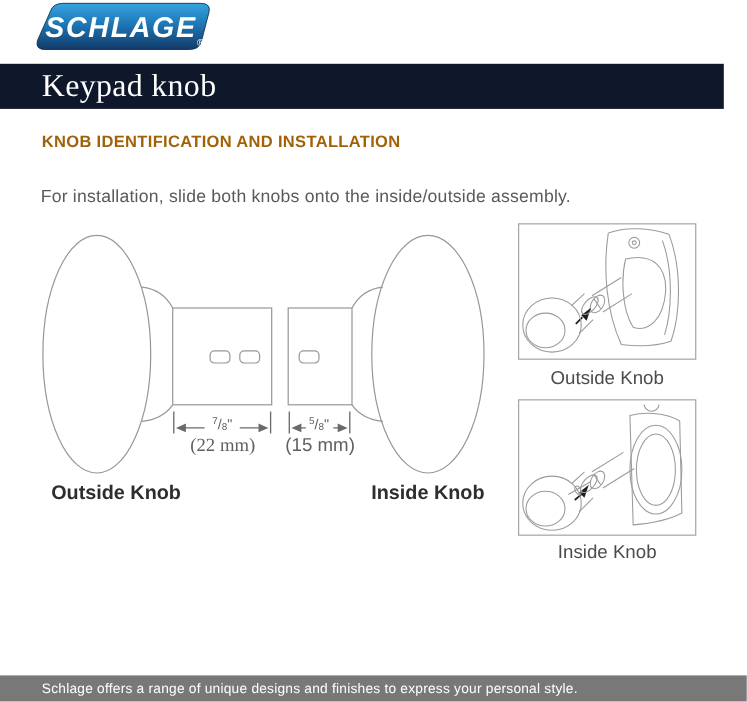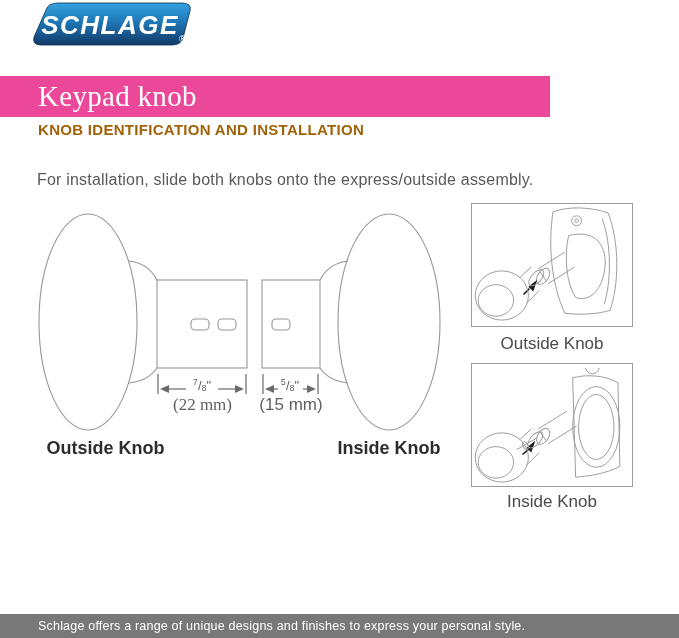--- a/index.html
+++ b/index.html
@@ -4,22 +4,22 @@
 <style>
   html,body{margin:0;padding:0;background:#fff;}
   .page{
     position:relative;width:679px;height:638px;background:#ffffff;
     font-family:"Liberation Sans", sans-serif;overflow:hidden;
   }
   
   .logo-svg{position:absolute;left:0;top:0;}
   
   .header-bar{
-    position:absolute;left:0;top:58px;width:550px;height:41px;
-    background:#ec4899;display:flex;align-items:center;margin-top:18px;
+    position:absolute;left:0;top:58px;width:658px;height:41px;
+    background:#0f172a;display:flex;align-items:center;
   }
   .header-title{
     font-family:"Liberation Serif", serif;font-size:29px;color:#ffffff;
     padding-left:38px;letter-spacing:0.3px;
   }
   
   .section-heading{
     position:absolute;left:38px;top:121px;font-size:15px;font-weight:bold;
     color:#a16207;letter-spacing:0.3px;
   }
@@ -89,21 +89,21 @@
     <path d="M58,3 L182,3 Q192,3 190,11 L183,38 Q181,45 172,45 L41,45 Q32,45 34,37 L46,10 Q48,3 58,3 Z" fill="url(#logoGrad)" stroke="#0e2d50" stroke-width="0.8"></path>
     <text x="110" y="34" text-anchor="middle" font-family="Liberation Sans, sans-serif" font-size="26" font-weight="bold" font-style="italic" letter-spacing="1.5" fill="#ffffff">SCHLAGE</text>
     <text x="179" y="42" font-family="Liberation Sans, sans-serif" font-size="9" fill="#ffffff">®</text>
   </svg>
 
   <div class="header-bar">
     <div class="header-title">Keypad knob</div>
   </div>
 
   <div class="section-heading">KNOB IDENTIFICATION AND INSTALLATION</div>
-  <div class="instruction">For installation, slide both knobs onto the express/outside assembly.</div>
+  <div class="instruction">For installation, slide both knobs onto the inside/outside assembly.</div>
 
   <svg class="diagram-svg" width="465" height="245" viewBox="0 200 465 245">
 
     <g>
       <ellipse class="sketch" cx="88" cy="322" rx="49" ry="108"></ellipse>
       <path class="sketch" d="M157,280 Q148,263 129,261"></path>
       <path class="sketch" d="M157,368 Q148,381 129,383"></path>
       <rect class="sketch" x="157" y="280" width="90" height="88"></rect>
       <rect class="sketch" x="191" y="319" width="18" height="11" rx="4"></rect>
       <rect class="sketch" x="218" y="319" width="18" height="11" rx="4"></rect>

